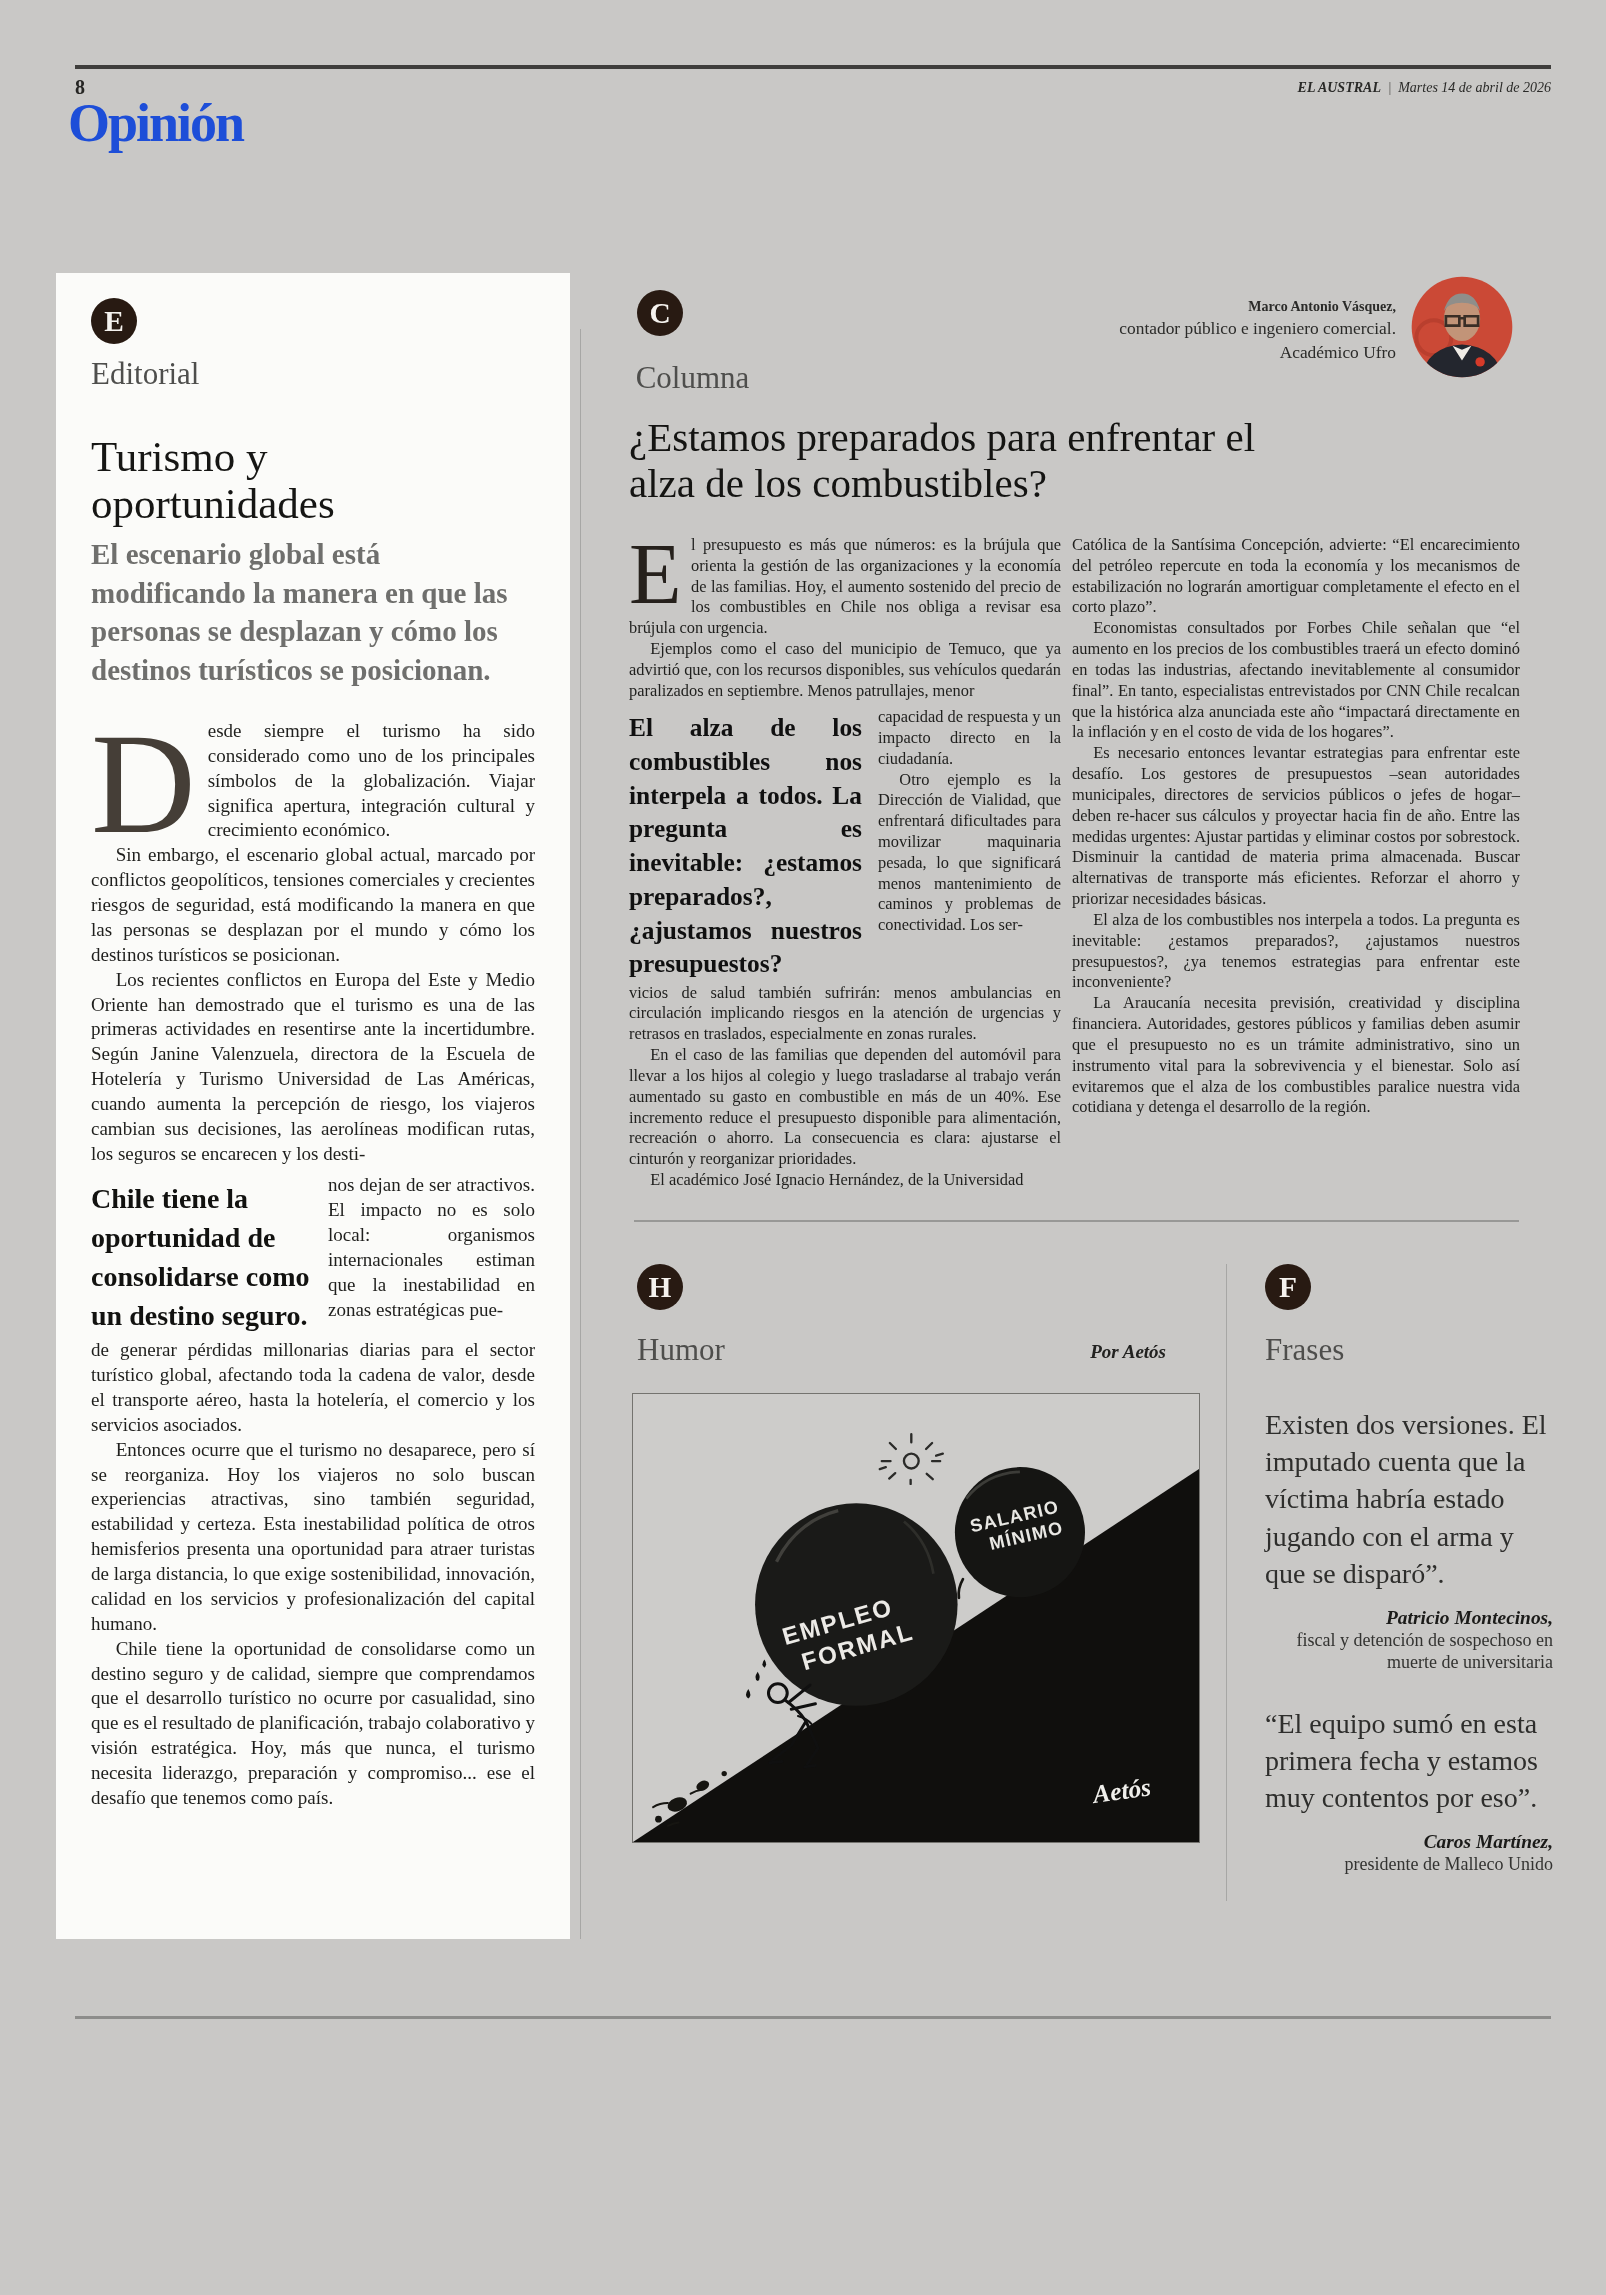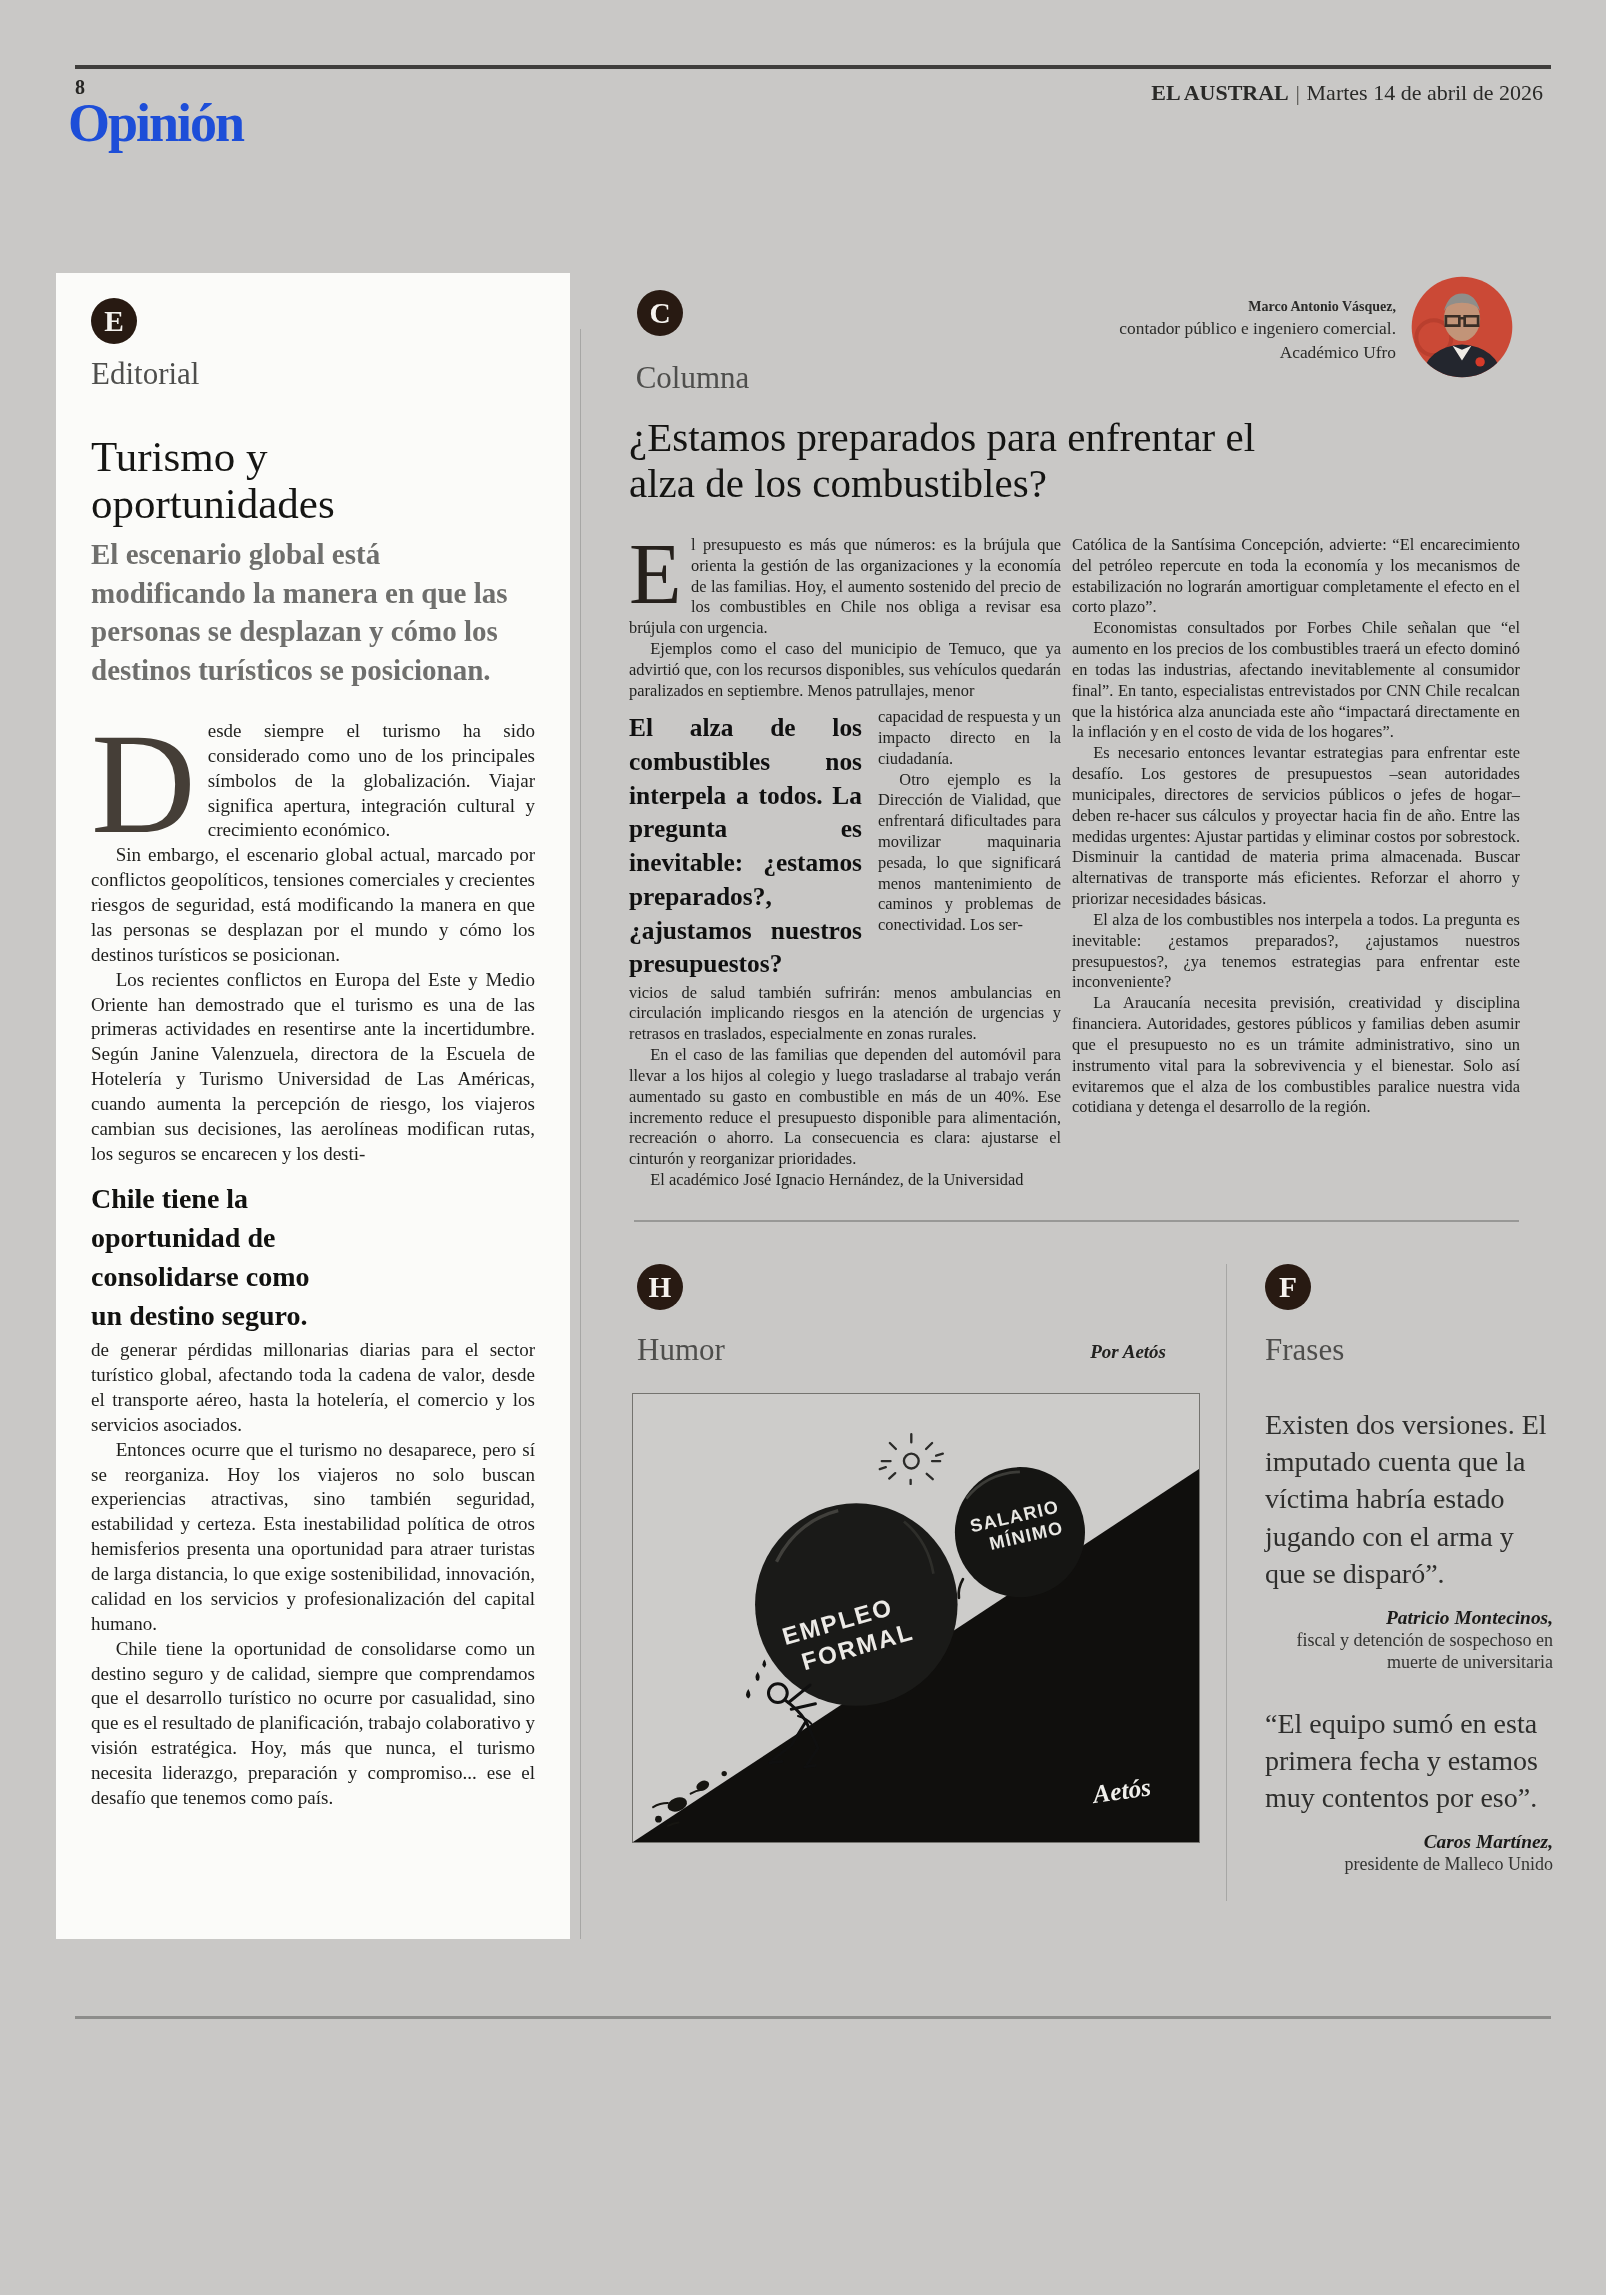--- a/index.html
+++ b/index.html
@@ -2,21 +2,21 @@
 <html style="font-size:10.7px"><head>
 <meta charset="utf-8">
 <style>
   html,body{margin:0;padding:0;background:#c9c8c6;}
   #canvas{position:relative;width:1606px;height:2295px;background:#c9c8c6;
           font-family:"Liberation Serif",serif;color:#1e1e1c;overflow:hidden;}
 
   
   .top-rule{position:absolute;left:75px;top:65px;width:1476px;height:4px;background:#3f3e3c;}
   .page-number{position:absolute;left:75px;top:76px;font-size:20px;font-weight:bold;color:#262624;}
-  .masthead-line{position:absolute;right:63px;top:80px;font-size:22px;color:#2a2a28;}
+  .masthead-line{position:absolute;right:55px;top:80px;font-size:14px;color:#2a2a28;font-style:italic;}
   .masthead-line .mh-name{font-weight:bold;}
   .masthead-line .mh-sep{margin:0 6.7px;color:#55544f;}
   .section-title{position:absolute;left:68px;top:92px;font-size:54px;font-weight:bold;
                  letter-spacing:-2px;color:#1d4ed8;}
 
   
   .badge{width:46px;height:46px;border-radius:50%;background:#281a12;color:#f5f2ee;
          font-size:29.4px;font-weight:bold;display:flex;align-items:center;justify-content:center;}
   .sec-label{font-size:31px;color:#4e4e4c;}
   p{margin:0;}
@@ -90,20 +90,21 @@
     <div class="badge">E</div>
     <div class="sec-label ed-label">Editorial</div>
     <div class="ed-title">Turismo y oportunidades</div>
     <div class="ed-deck">El escenario global está modificando la manera en que las personas se desplazan y cómo los destinos turísticos se posicionan.</div>
     <div class="ed-body">
       <p><span class="dropcap-d">D</span><span>esde siempre el turismo ha sido considerado como uno de los principales símbolos de la globalización. Viajar significa apertura, integración cultural y crecimiento económico.</span></p>
       <p class="ind">Sin embargo, el escenario global actual, marcado por conflictos geopolíticos, tensiones comerciales y crecientes riesgos de seguridad, está modificando la manera en que las personas se desplazan por el mundo y cómo los destinos turísticos se posicionan.</p>
       <p class="ind">Los recientes conflictos en Europa del Este y Medio Oriente han demostrado que el turismo es una de las primeras actividades en resentirse ante la incertidumbre. Según Janine Valenzuela, directora de la Escuela de Hotelería y Turismo Universidad de Las Américas, cuando aumenta la percepción de riesgo, los viajeros cambian sus decisiones, las aerolíneas modifican rutas, los seguros se encarecen y los desti-</p>
       <div class="wrap-row">
         <div class="ed-pull">Chile tiene la oportunidad de consolidarse como un destino seguro.</div>
+        <div class="wrap-text">nos dejan de ser atractivos. El impacto no es solo local: organismos internacionales estiman que la inestabilidad en zonas estratégicas pue-</div>
       </div>
       <p>de generar pérdidas millonarias diarias para el sector turístico global, afectando toda la cadena de valor, desde el transporte aéreo, hasta la hotelería, el comercio y los servicios asociados.</p>
       <p class="ind">Entonces ocurre que el turismo no desaparece, pero sí se reorganiza. Hoy los viajeros no solo buscan experiencias atractivas, sino también seguridad, estabilidad y certeza. Esta inestabilidad política de otros hemisferios presenta una oportunidad para atraer turistas de larga distancia, lo que exige sostenibilidad, innovación, calidad en los servicios y profesionalización del capital humano.</p>
       <p class="ind">Chile tiene la oportunidad de consolidarse como un destino seguro y de calidad, siempre que comprendamos que el desarrollo turístico no ocurre por casualidad, sino que es el resultado de planificación, trabajo colaborativo y visión estratégica. Hoy, más que nunca, el turismo necesita liderazgo, preparación y compromiso... ese el desafío que tenemos como país.</p>
     </div>
   </div>
 
   <div class="v-rule" style="left:580px;top:329px;height:1610px;"></div>
 
   <div id="columna">

